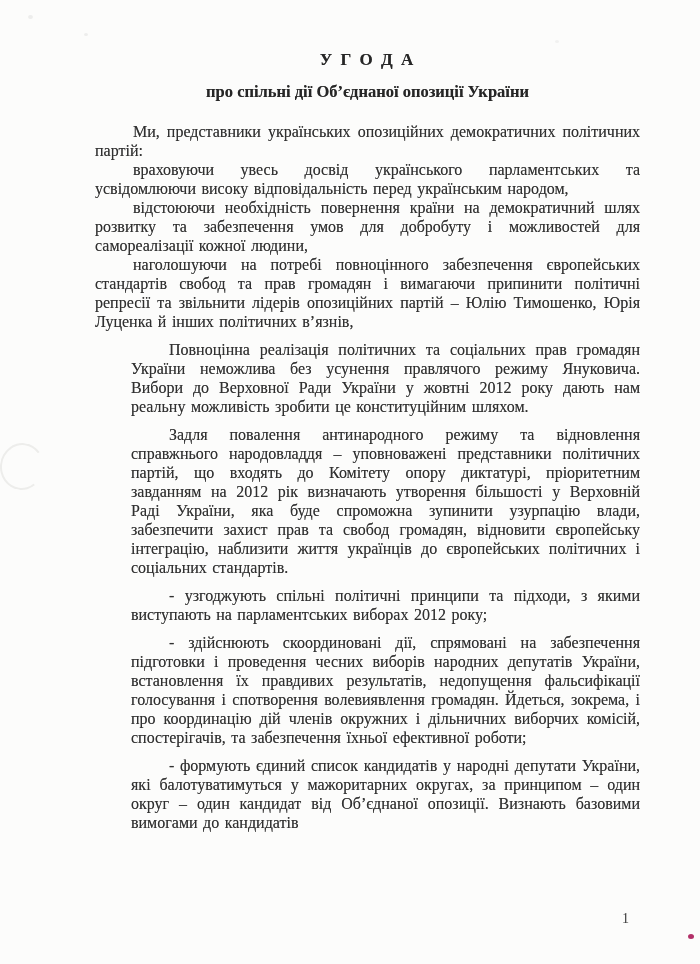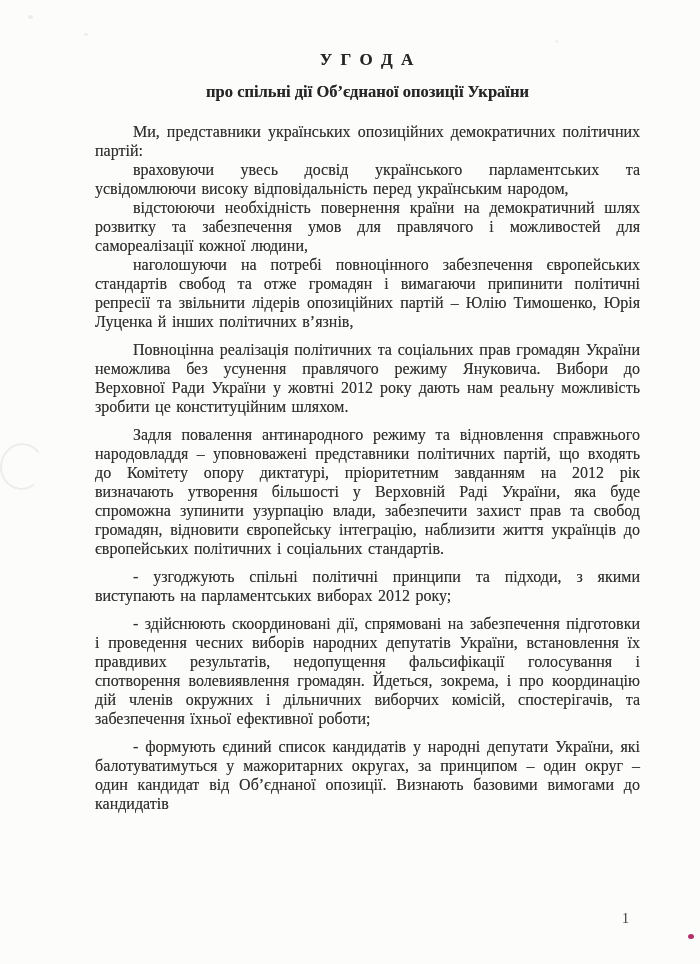--- a/index.html
+++ b/index.html
@@ -49,21 +49,21 @@
     margin: 0;
     font-size: 16px;
     line-height: 19px;
     text-align: justify;
     text-indent: 38px;
     word-spacing: 1.5px;
     color: #313131;
     text-shadow: 0 0 0.45px rgba(45,45,45,0.55);
   }
   .gap-large { margin-top: 25px; }
-  .gap-med   { margin-top: 9px;  }
+  .gap-med   { margin-top: 9px; margin-left: 36px;  }
   .page-number {
     position: absolute;
     top: 911px;
     left: 622px;
     font-size: 14px;
     color: #3a3a3a;
   }
   
   .margin-circle-mark {
     position: absolute;
@@ -99,22 +99,22 @@
 <div class="page">
 
   <div class="doc-header">
     <div class="doc-title">У Г О Д А</div>
     <div class="doc-subtitle">про спільні дії Об’єднаної опозиції України</div>
   </div>
 
   <div class="doc-body">
     <p class="para">Ми, представники українських опозиційних демократичних політичних партій:</p>
     <p class="para">враховуючи увесь досвід українського парламентських та усвідомлюючи високу відповідальність перед українським народом,</p>
-    <p class="para">відстоюючи необхідність повернення країни на демократичний шлях розвитку та забезпечення умов для правлячого і можливостей для самореалізації кожної людини,</p>
-    <p class="para">наголошуючи на потребі повноцінного забезпечення європейських стандартів свобод та отже громадян і вимагаючи припинити політичні репресії та звільнити лідерів опозиційних партій – Юлію Тимошенко, Юрія Луценка й інших політичних в’язнів,</p>
+    <p class="para">відстоюючи необхідність повернення країни на демократичний шлях розвитку та забезпечення умов для добробуту і можливостей для самореалізації кожної людини,</p>
+    <p class="para">наголошуючи на потребі повноцінного забезпечення європейських стандартів свобод та прав громадян і вимагаючи припинити політичні репресії та звільнити лідерів опозиційних партій – Юлію Тимошенко, Юрія Луценка й інших політичних в’язнів,</p>
     <p class="para gap-med">Повноцінна реалізація політичних та соціальних прав громадян України неможлива без усунення правлячого режиму Януковича. Вибори до Верховної Ради України у жовтні 2012 року дають нам реальну можливість зробити це конституційним шляхом.</p>
     <p class="para gap-med">Задля повалення антинародного режиму та відновлення справжнього народовладдя – уповноважені представники політичних партій, що входять до Комітету опору диктатурі, пріоритетним завданням на 2012 рік визначають утворення більшості у Верховній Раді України, яка буде спроможна зупинити узурпацію влади, забезпечити захист прав та свобод громадян, відновити європейську інтеграцію, наблизити життя українців до європейських політичних і соціальних стандартів.</p>
     <p class="para gap-med">- узгоджують спільні політичні принципи та підходи, з якими виступають на парламентських виборах 2012 року;</p>
     <p class="para gap-med">- здійснюють скоординовані дії, спрямовані на забезпечення підготовки і проведення чесних виборів народних депутатів України, встановлення їх правдивих результатів, недопущення фальсифікації голосування і спотворення волевиявлення громадян. Йдеться, зокрема, і про координацію дій членів окружних і дільничних виборчих комісій, спостерігачів, та забезпечення їхньої ефективної роботи;</p>
     <p class="para gap-med">- формують єдиний список кандидатів у народні депутати України, які балотуватимуться у мажоритарних округах, за принципом – один округ – один кандидат від Об’єднаної опозиції. Визнають базовими вимогами до кандидатів</p>
   </div>
 
   <div class="page-number">1</div>
 
   <div class="margin-circle-mark"></div>

